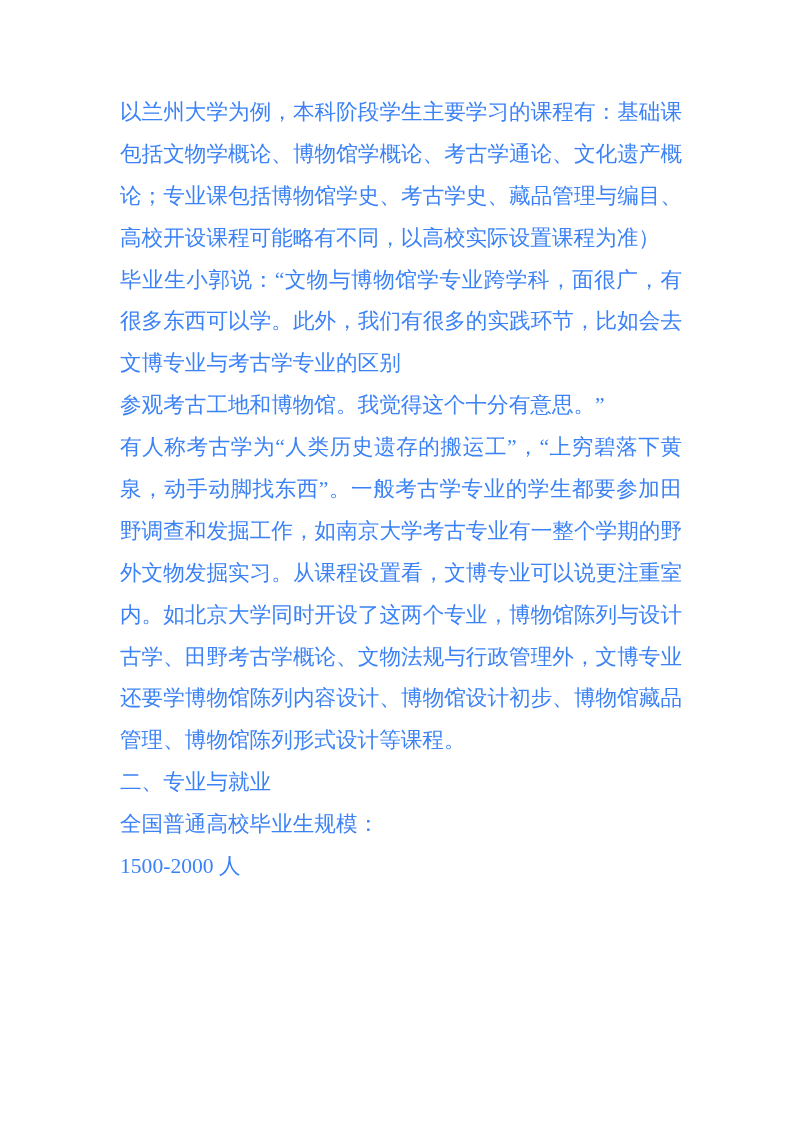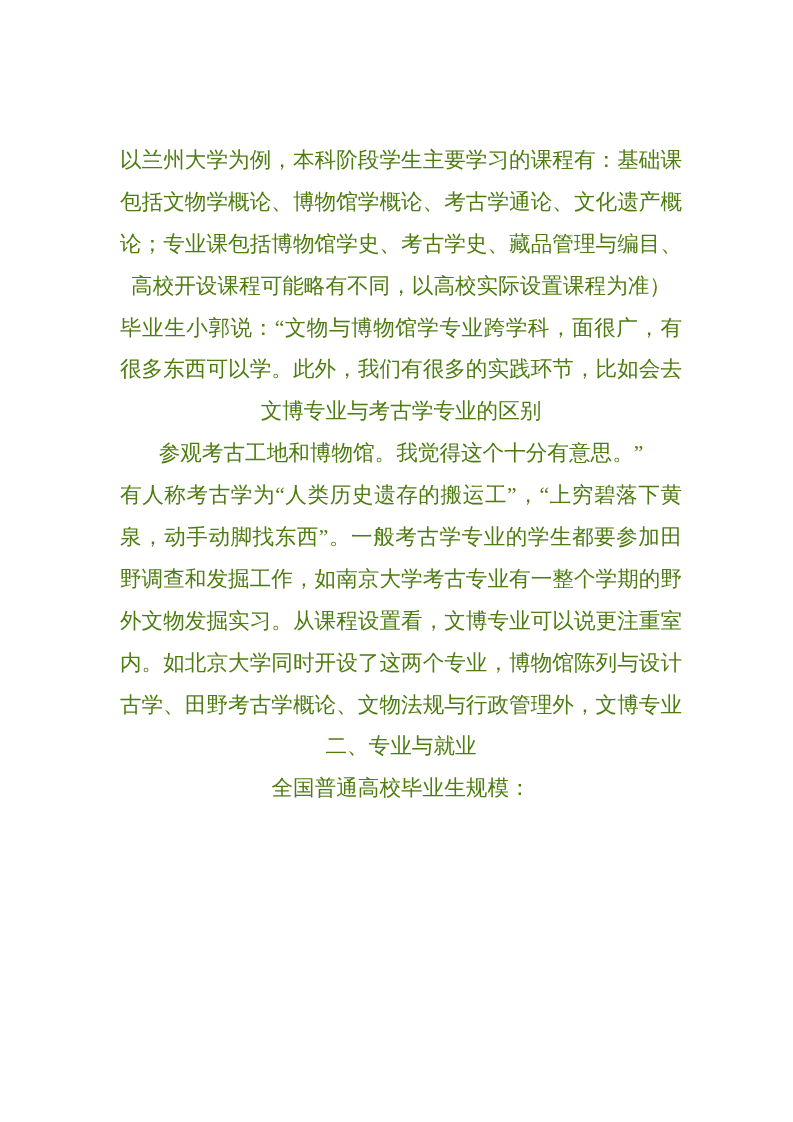--- a/index.html
+++ b/index.html
@@ -24,44 +24,47 @@
     position: absolute;
     left: 120px;
     top: 92px;
     width: 562px;
   }
   .line {
     height: 41.9px;
     line-height: 41.9px;
     font-size: 21.6px;
     white-space: nowrap;
-    text-align: center;
+    text-align: left;
   }
   .line.fill {
     white-space: normal;
     text-align: justify;
     text-align-last: justify;
     text-justify: inter-ideograph;
   }
 </style>
 </head>
 <body style="background: rgb(255, 255, 255);">
 
 <div class="page">
-  <div class="text-block" id="text-block" style="color: #4d7c0f; margin-top: 48px;">
+  <div class="text-block" id="text-block" style="color: #3b82f6;">
       <div class="line fill">以兰州大学为例，本科阶段学生主要学习的课程有：基础课</div>
       <div class="line fill">包括文物学概论、博物馆学概论、考古学通论、文化遗产概</div>
       <div class="line fill">论；专业课包括博物馆学史、考古学史、藏品管理与编目、</div>
       <div class="line">高校开设课程可能略有不同，以高校实际设置课程为准）</div>
       <div class="line fill">毕业生小郭说：“文物与博物馆学专业跨学科，面很广，有</div>
       <div class="line fill">很多东西可以学。此外，我们有很多的实践环节，比如会去</div>
       <div class="line">文博专业与考古学专业的区别</div>
       <div class="line">参观考古工地和博物馆。我觉得这个十分有意思。”</div>
       <div class="line fill">有人称考古学为“人类历史遗存的搬运工”，“上穷碧落下黄</div>
       <div class="line fill">泉，动手动脚找东西”。一般考古学专业的学生都要参加田</div>
       <div class="line fill">野调查和发掘工作，如南京大学考古专业有一整个学期的野</div>
       <div class="line fill">外文物发掘实习。从课程设置看，文博专业可以说更注重室</div>
       <div class="line fill">内。如北京大学同时开设了这两个专业，博物馆陈列与设计</div>
       <div class="line fill">古学、田野考古学概论、文物法规与行政管理外，文博专业</div>
+      <div class="line fill">还要学博物馆陈列内容设计、博物馆设计初步、博物馆藏品</div>
+      <div class="line">管理、博物馆陈列形式设计等课程。</div>
       <div class="line">二、专业与就业</div>
       <div class="line">全国普通高校毕业生规模：</div>
+      <div class="line">1500-2000 人</div>
     </div>
 </div>
 
 </body></html>

